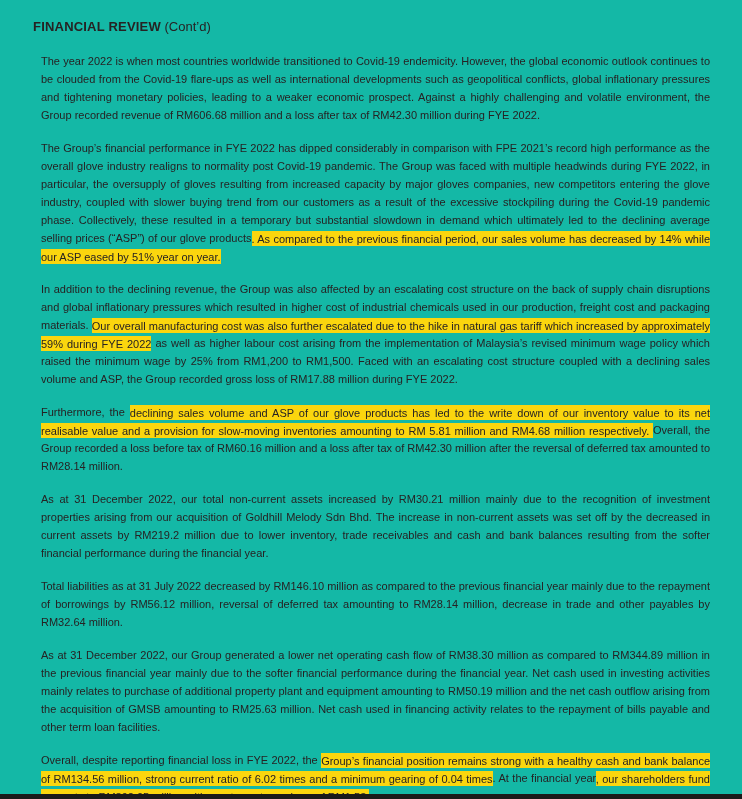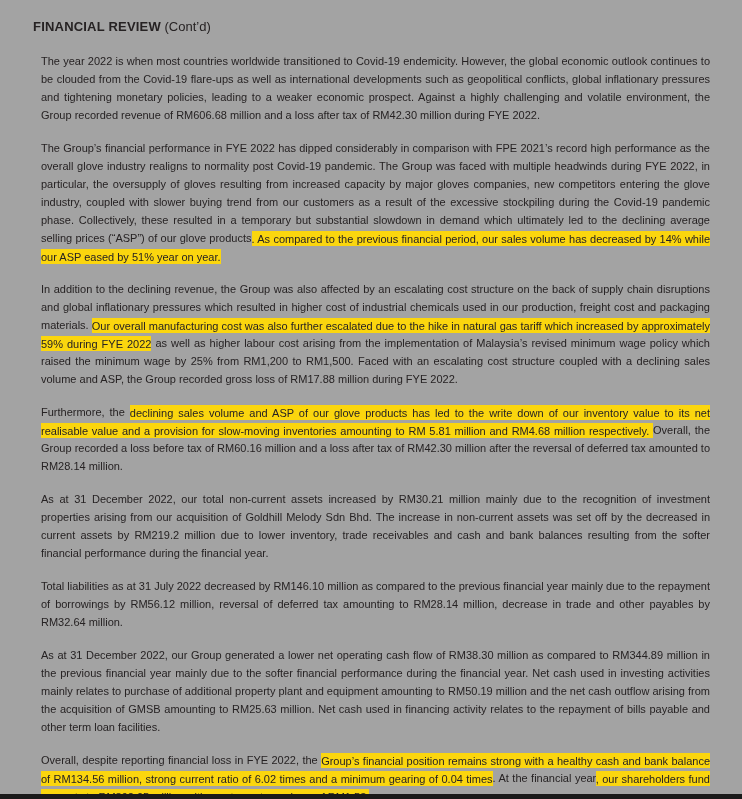--- a/index.html
+++ b/index.html
@@ -36,21 +36,21 @@
     left: 0;
     bottom: 0;
     width: 100%;
     height: 5px;
     
   }
 </style>
 </head>
 <body>
 
-<div class="page" style="color: rgb(38, 34, 35); background-color: #a3a3a3;">
+<div class="page" style="color: rgb(38, 34, 35); background-color: #14b8a6;">
   <h1 class="heading">
     <span class="title">FINANCIAL REVIEW</span><span class="suffix"> (Cont’d)</span>
   </h1>
   <div id="doc-body">
       <p class="para"><span>The year 2022 is when most countries worldwide transitioned to Covid-19 endemicity. However, the global economic outlook continues to be clouded from the Covid-19 flare-ups as well as international developments such as geopolitical conflicts, global inflationary pressures and tightening monetary policies, leading to a weaker economic prospect. Against a highly challenging and volatile environment, the Group recorded revenue of RM606.68 million and a loss after tax of RM42.30 million during FYE 2022.</span></p>
       <p class="para"><span>The Group’s financial performance in FYE 2022 has dipped considerably in comparison with FPE 2021’s record high performance as the overall glove industry realigns to normality post Covid-19 pandemic. The Group was faced with multiple headwinds during FYE 2022, in particular, the oversupply of gloves resulting from increased capacity by major gloves companies, new competitors entering the glove industry, coupled with slower buying trend from our customers as a result of the excessive stockpiling during the Covid-19 pandemic phase. Collectively, these resulted in a temporary but substantial slowdown in demand which ultimately led to the declining average selling prices (“ASP”) of our glove products</span><span class="hl" style="background-color: rgb(251, 214, 14);">. As compared to the previous financial period, our sales volume has decreased by 14% while our ASP eased by 51% year on year.</span></p>
       <p class="para"><span>In addition to the declining revenue, the Group was also affected by an escalating cost structure on the back of supply chain disruptions and global inflationary pressures which resulted in higher cost of industrial chemicals used in our production, freight cost and packaging materials. </span><span class="hl" style="background-color: rgb(251, 214, 14);">Our overall manufacturing cost was also further escalated due to the hike in natural gas tariff which increased by approximately 59% during FYE 2022</span><span> as well as higher labour cost arising from the implementation of Malaysia’s revised minimum wage policy which raised the minimum wage by 25% from RM1,200 to RM1,500. Faced with an escalating cost structure coupled with a declining sales volume and ASP, the Group recorded gross loss of RM17.88 million during FYE 2022.</span></p>
       <p class="para"><span>Furthermore, the </span><span class="hl" style="background-color: rgb(251, 214, 14);">declining sales volume and ASP of our glove products has led to the write down of our inventory value to its net realisable value and a provision for slow-moving inventories amounting to RM 5.81 million and RM4.68 million respectively. </span><span>Overall, the Group recorded a loss before tax of RM60.16 million and a loss after tax of RM42.30 million after the reversal of deferred tax amounted to RM28.14 million.</span></p>
       <p class="para"><span>As at 31 December 2022, our total non-current assets increased by RM30.21 million mainly due to the recognition of investment properties arising from our acquisition of Goldhill Melody Sdn Bhd. The increase in non-current assets was set off by the decreased in current assets by RM219.2 million due to lower inventory, trade receivables and cash and bank balances resulting from the softer financial performance during the financial year.</span></p>
       <p class="para"><span>Total liabilities as at 31 July 2022 decreased by RM146.10 million as compared to the previous financial year mainly due to the repayment of borrowings by RM56.12 million, reversal of deferred tax amounting to RM28.14 million, decrease in trade and other payables by RM32.64 million.</span></p>

